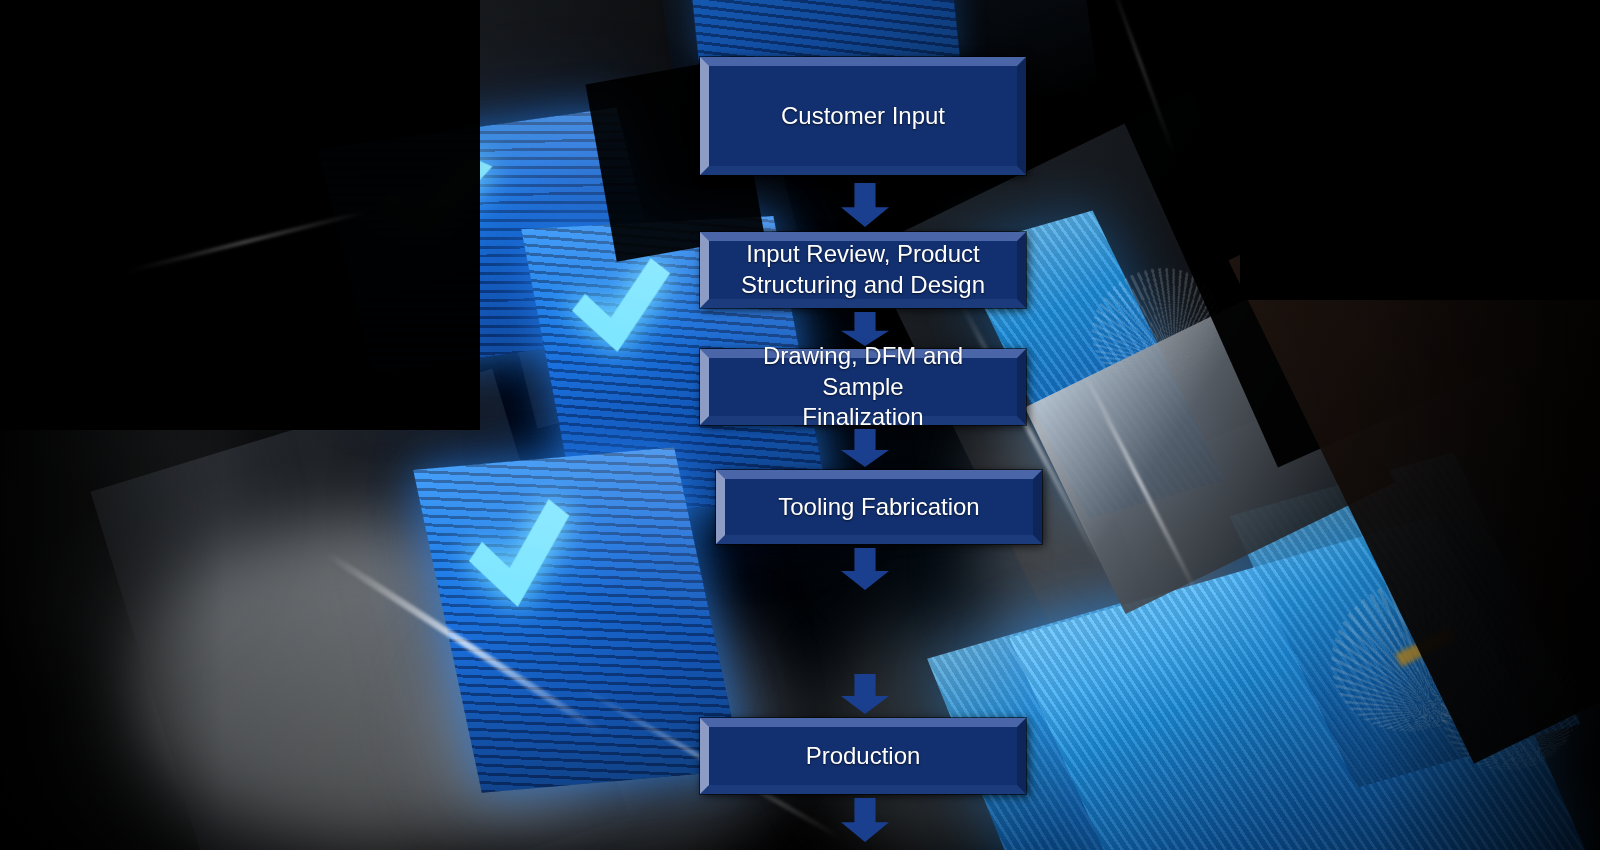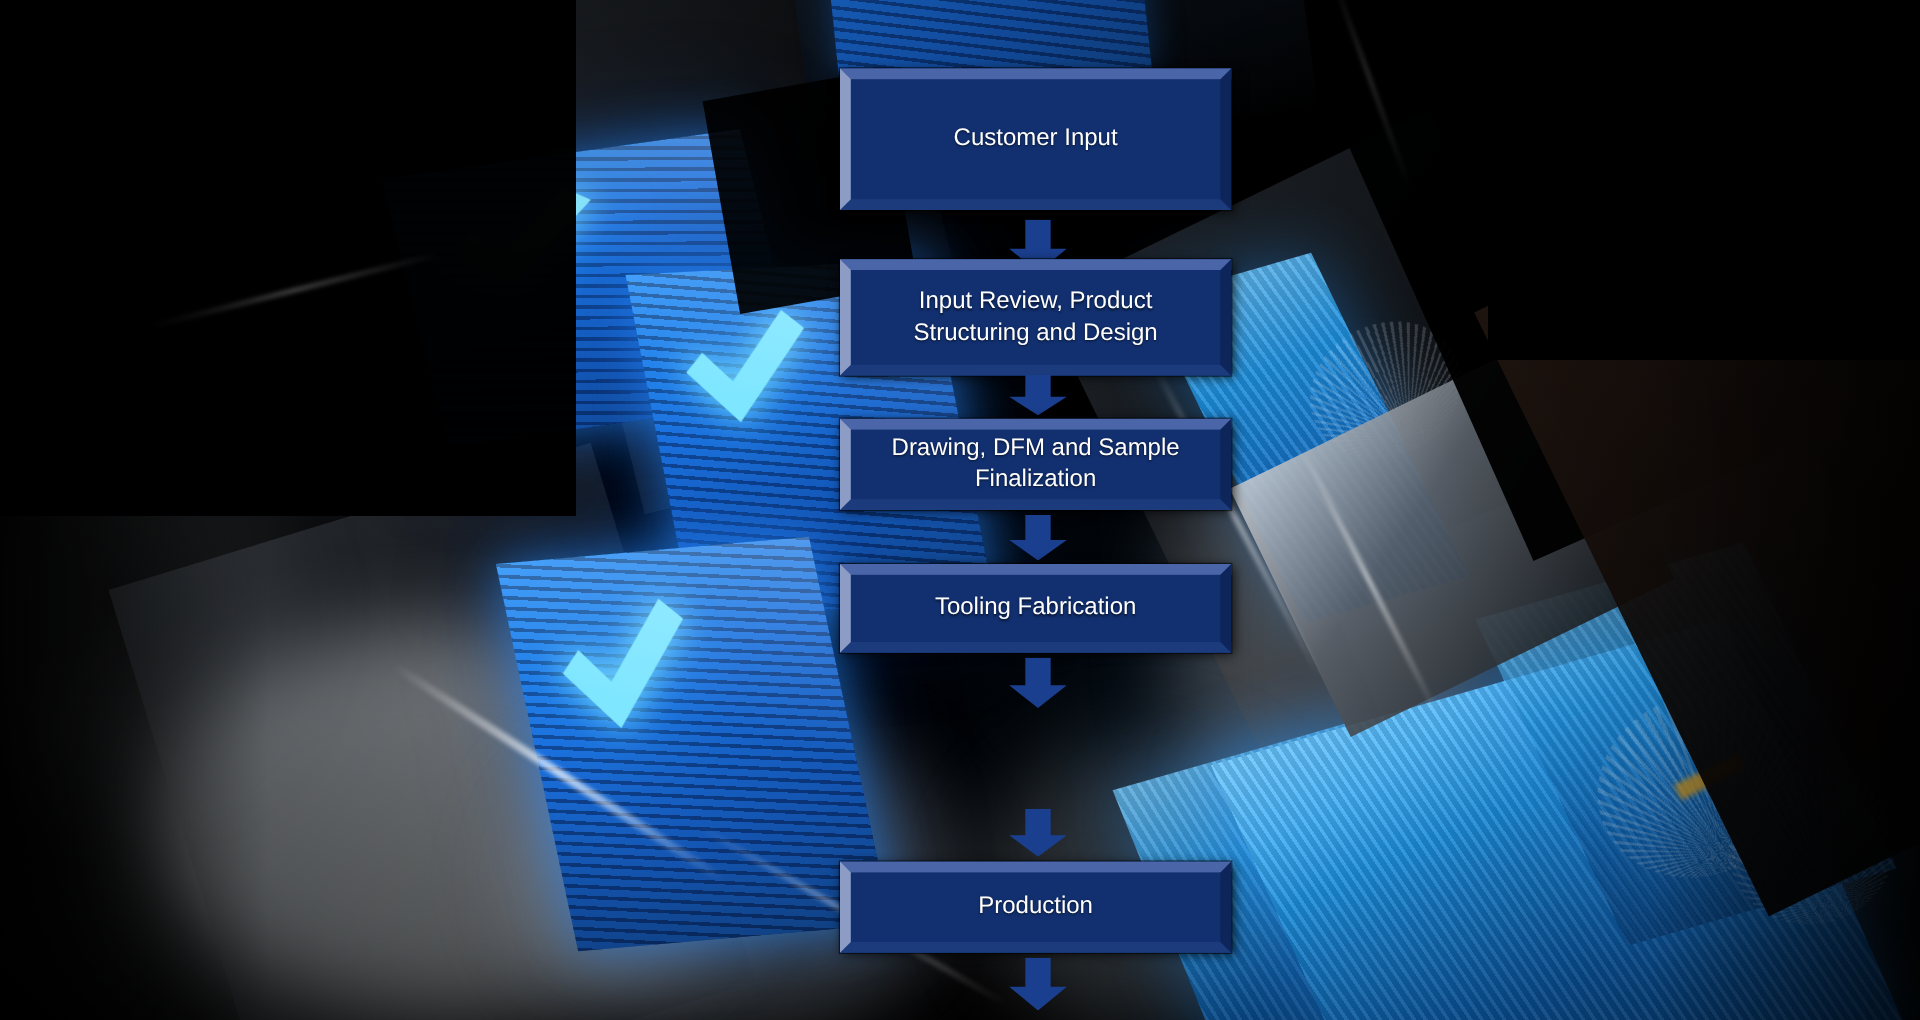--- a/index.html
+++ b/index.html
@@ -173,40 +173,40 @@
     left:0; width:326px;
     background:#123070;
     border-top:9px solid #4a66a8;
     border-left:9px solid #8d9cc4;
     border-right:9px solid #0d2558;
     border-bottom:9px solid #1b3b7d;
     box-shadow:0 0 0 1px rgba(0,0,0,.55), 2px 2px 9px rgba(0,0,0,.75);
     display:flex; align-items:center; justify-content:center;
     text-align:center;
     color:#ffffff;
-    font-size:20px;
+    font-size:24px;
     line-height:1.28;
     padding:4px 12px;
     text-shadow:0 1px 2px rgba(0,0,0,.65);
   }
   
   .node::before {
     content:"";
     position:absolute;
     left:-9px; right:-9px; top:-9px; bottom:-9px;
     pointer-events:none;
   }
 
   .node .label { display:block; white-space:pre-line; }
 
   
   .node.n0 { top:57px;  height:118px; }
-  .node.n1 { top:216px; height:97px;padding-left:12px;  }
+  .node.n1 { top:232px; height:76px;padding-left:12px;  }
   .node.n2 { top:349px; height:76px;  }
-  .node.n3 { top:470px; height:74px;  }
+  .node.n3 { top:470px; height:74px;margin-left:16px;  }
   .node.n4 { top:592px; height:78px;  }
   .node.n5 { top:718px; height:76px;  }
 
   
   .arrow {
     position:absolute;
     left:50%;
     transform:translateX(-50%);
     width:48px; height:44px;
     background:#1b3f8f;

